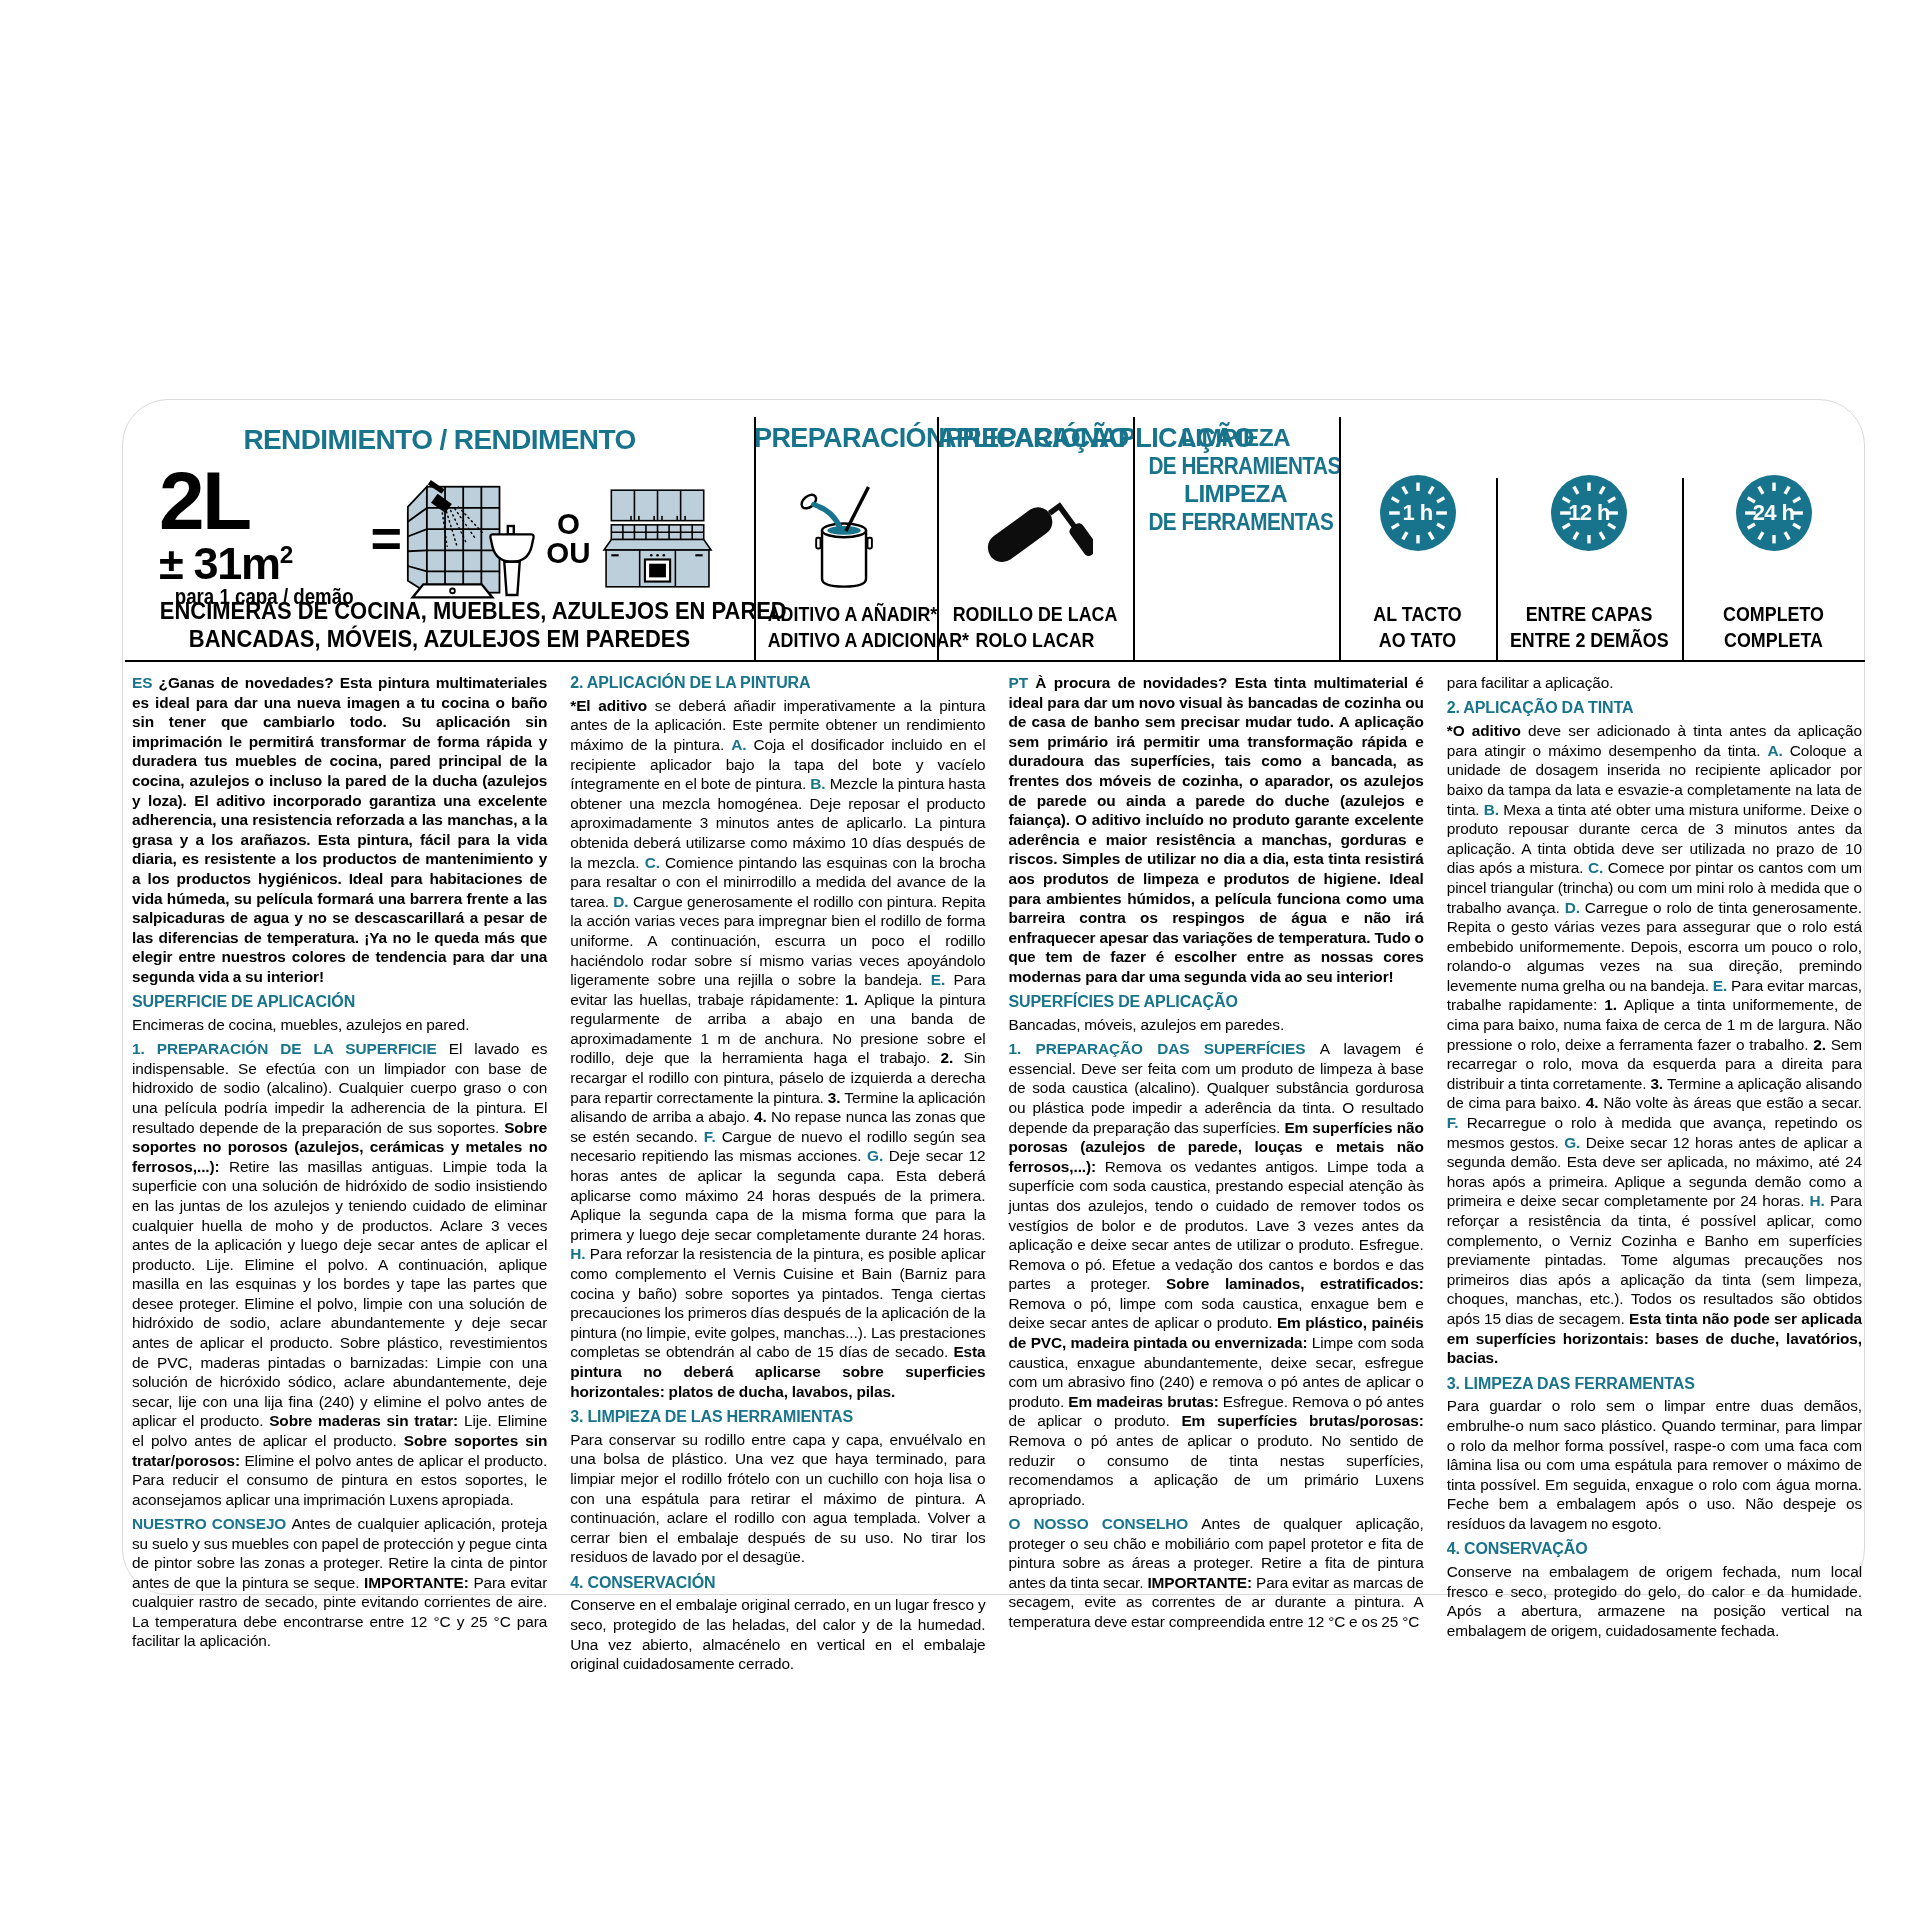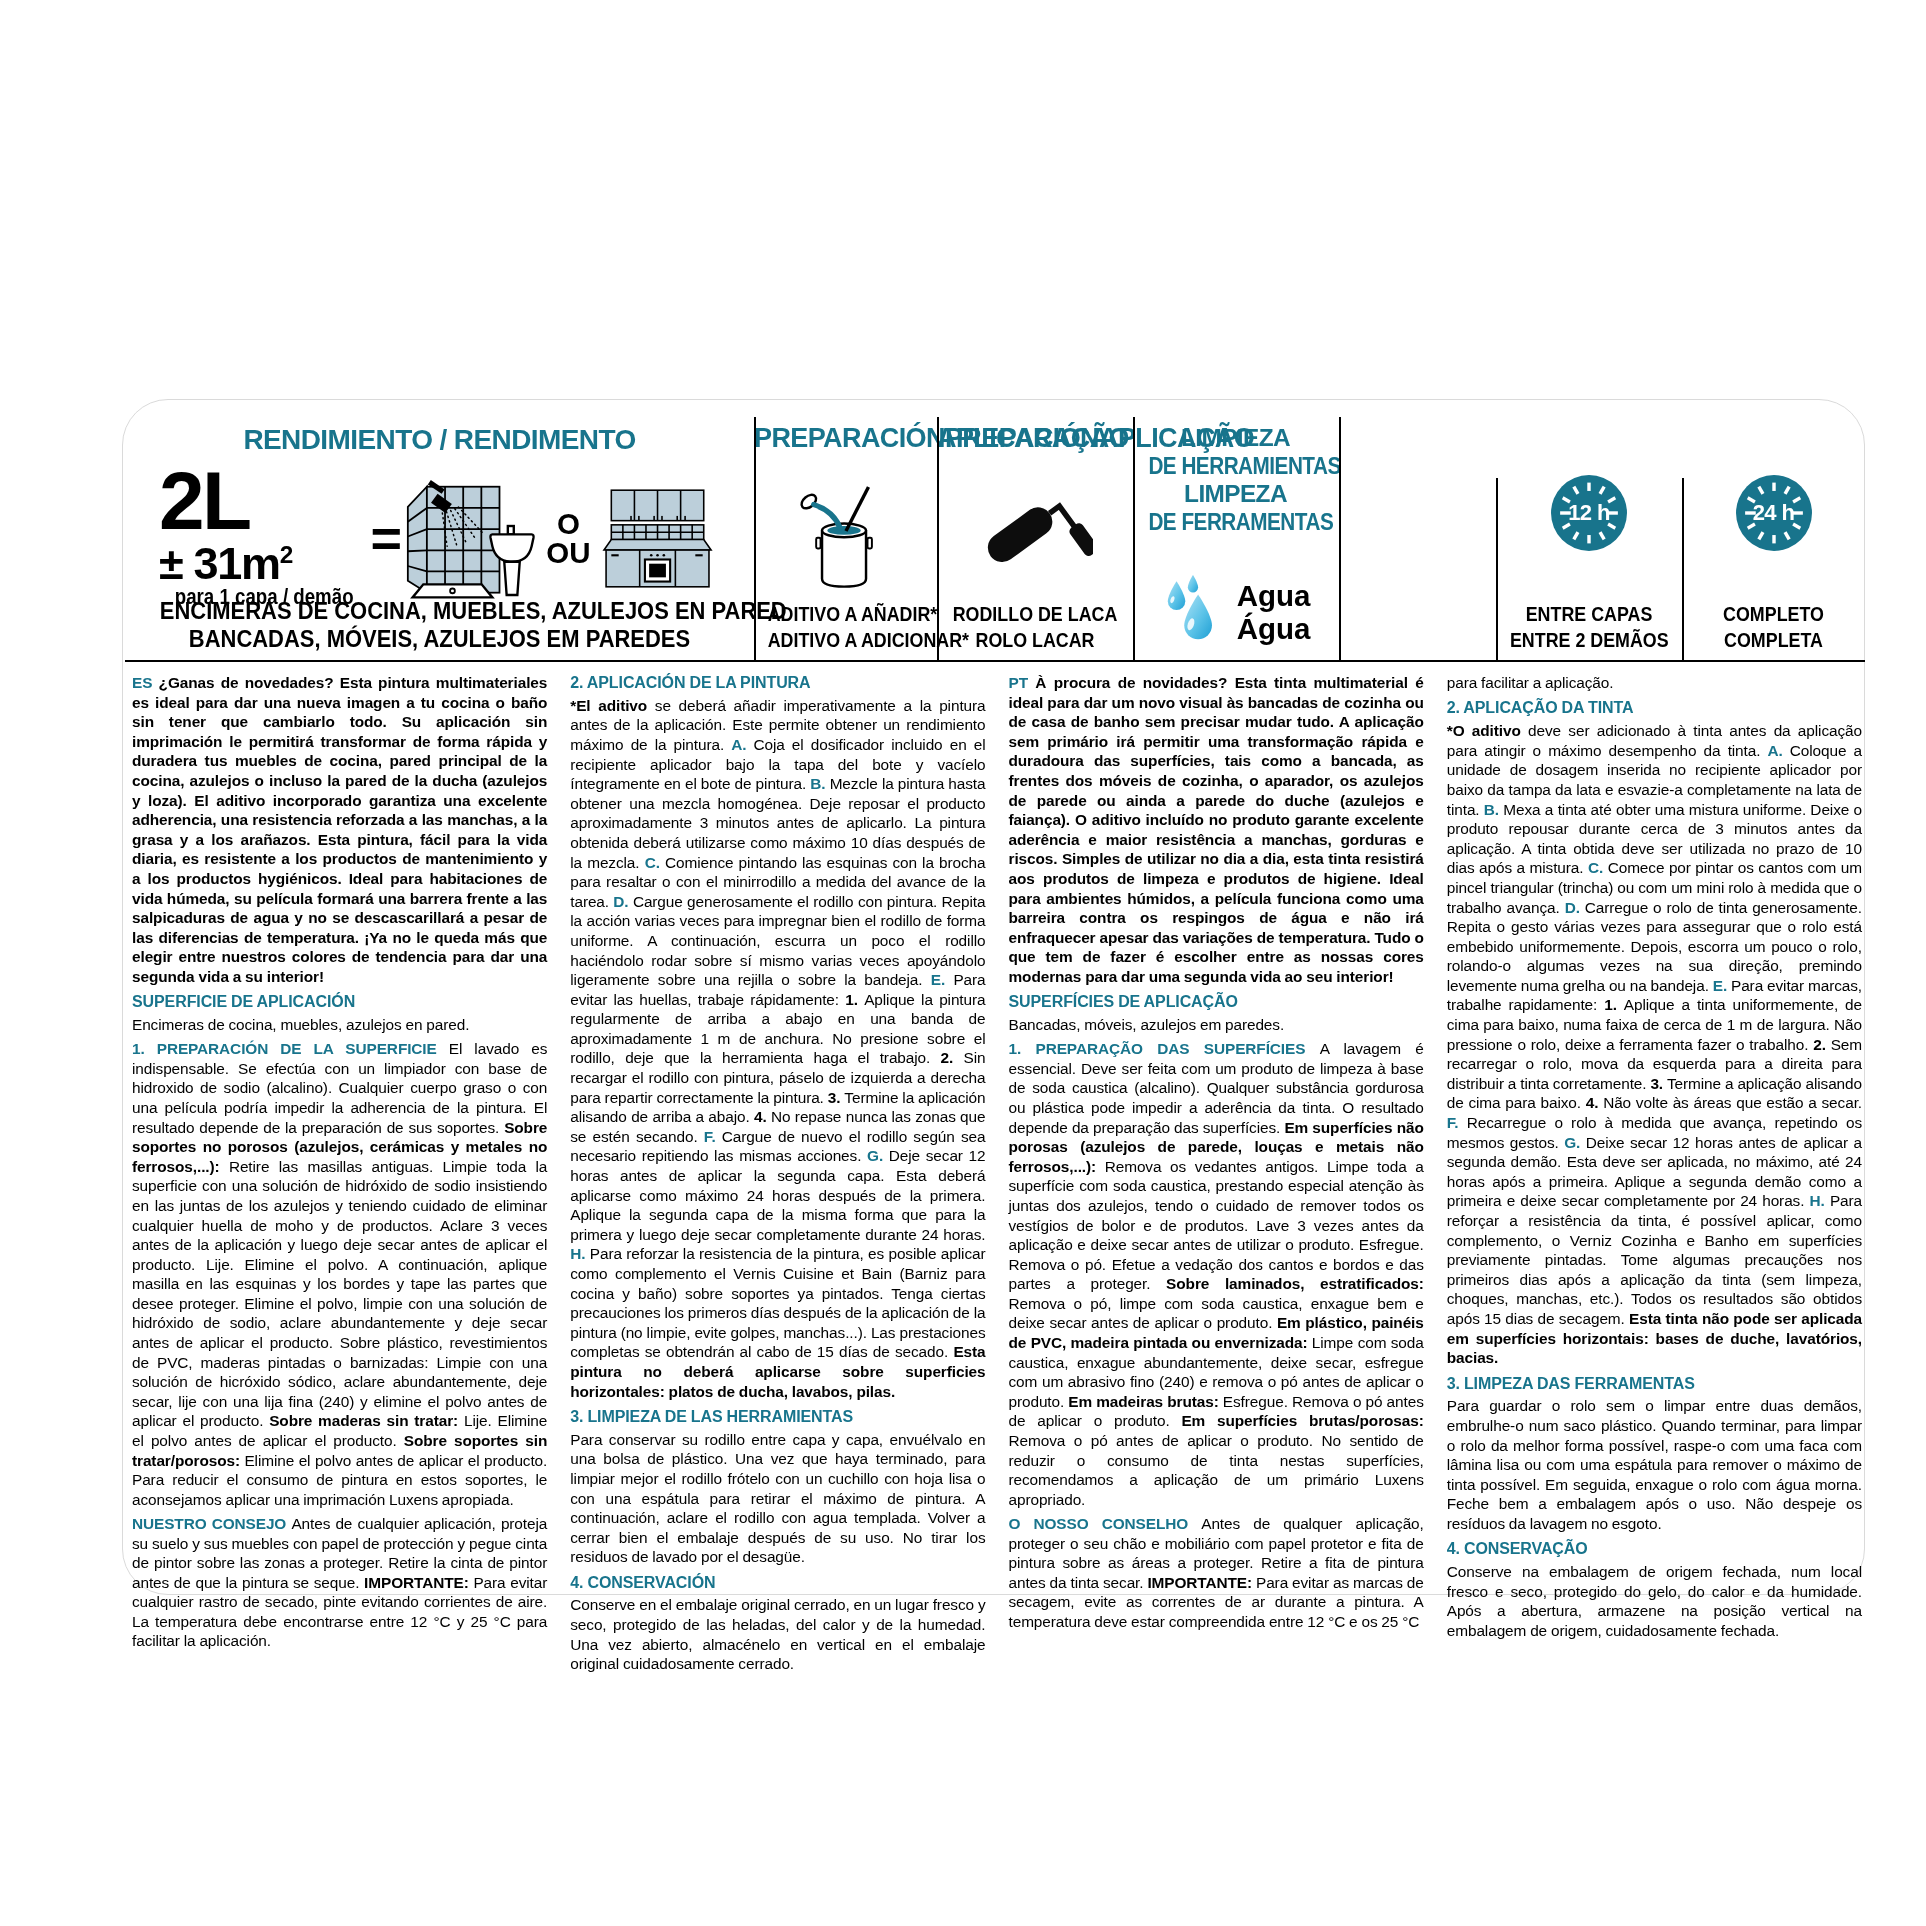--- a/index.html
+++ b/index.html
@@ -217,44 +217,37 @@
     </div>
   </div>
 
   <div class="hsec" style="left:1133px;width:205px">
     <div class="hsec-title four">
       <span>LIMPIEZA</span>
       <span class="cond85">DE HERRAMIENTAS</span>
       <span>LIMPEZA</span>
       <span class="cond85">DE FERRAMENTAS</span>
     </div>
-    <div class="clean-row">
-      <svg viewBox="0 0 130 150" width="67" height="77">
-        <defs>
-            <linearGradient id="wg" x1="0" y1="0" x2="1" y2="1">
-          <stop offset="0" stop-color="#aee2f5"></stop>
-              <stop offset="0.55" stop-color="#5cc3e8"></stop>
-              <stop offset="1" stop-color="#1f9fd4"></stop>
-        </linearGradient>
-          </defs>
-        <path d="M30,14 C30,14 13,40 13,53 a17,17 0 1,0 34,0 C47,40 30,14 30,14 Z" fill="url(#wg)"></path>
-        <path d="M62,2 C62,2 52,18 52,26 a10,10 0 1,0 20,0 C72,18 62,2 62,2 Z" fill="url(#wg)"></path>
-        <path d="M72,40 C72,40 45,80 45,100 a27,27 0 1,0 54,0 C99,80 72,40 72,40 Z" fill="url(#wg)"></path>
-        <ellipse cx="58" cy="98" rx="6" ry="12" transform="rotate(18 58 98)" fill="#fff" opacity=".85"></ellipse>
-        <ellipse cx="22" cy="50" rx="3.5" ry="7" transform="rotate(18 22 50)" fill="#fff" opacity=".85"></ellipse>
-      </svg>
-      <div class="agua">
-        <span>Agua</span>
-        <span>Água</span>
-      </div>
-    </div>
   </div>
 
   <div class="hsec" style="left:1339px;width:526px">
 
+    <div class="drysub" style="left:0;width:157px">
+      <div class="clock">
+        <svg viewBox="0 0 100 100">
+            <circle cx="50" cy="50" r="50" fill="#18748c"></circle>
+            <use href="#clock-ticks"></use>
+          </svg>
+        <span class="clock-time">1 h</span>
+      </div>
+      <div class="hlabel">
+        <span class="cond85">AL TACTO</span>
+        <span class="cond85">AO TATO</span>
+      </div>
+    </div>
 
     <div class="drysub" style="left:157px;width:186px">
       <div class="clock">
         <svg viewBox="0 0 100 100">
             <circle cx="50" cy="50" r="50" fill="#18748c"></circle>
             <use href="#clock-ticks"></use>
           </svg>
         <span class="clock-time">12 h</span>
       </div>
       <div class="hlabel">

